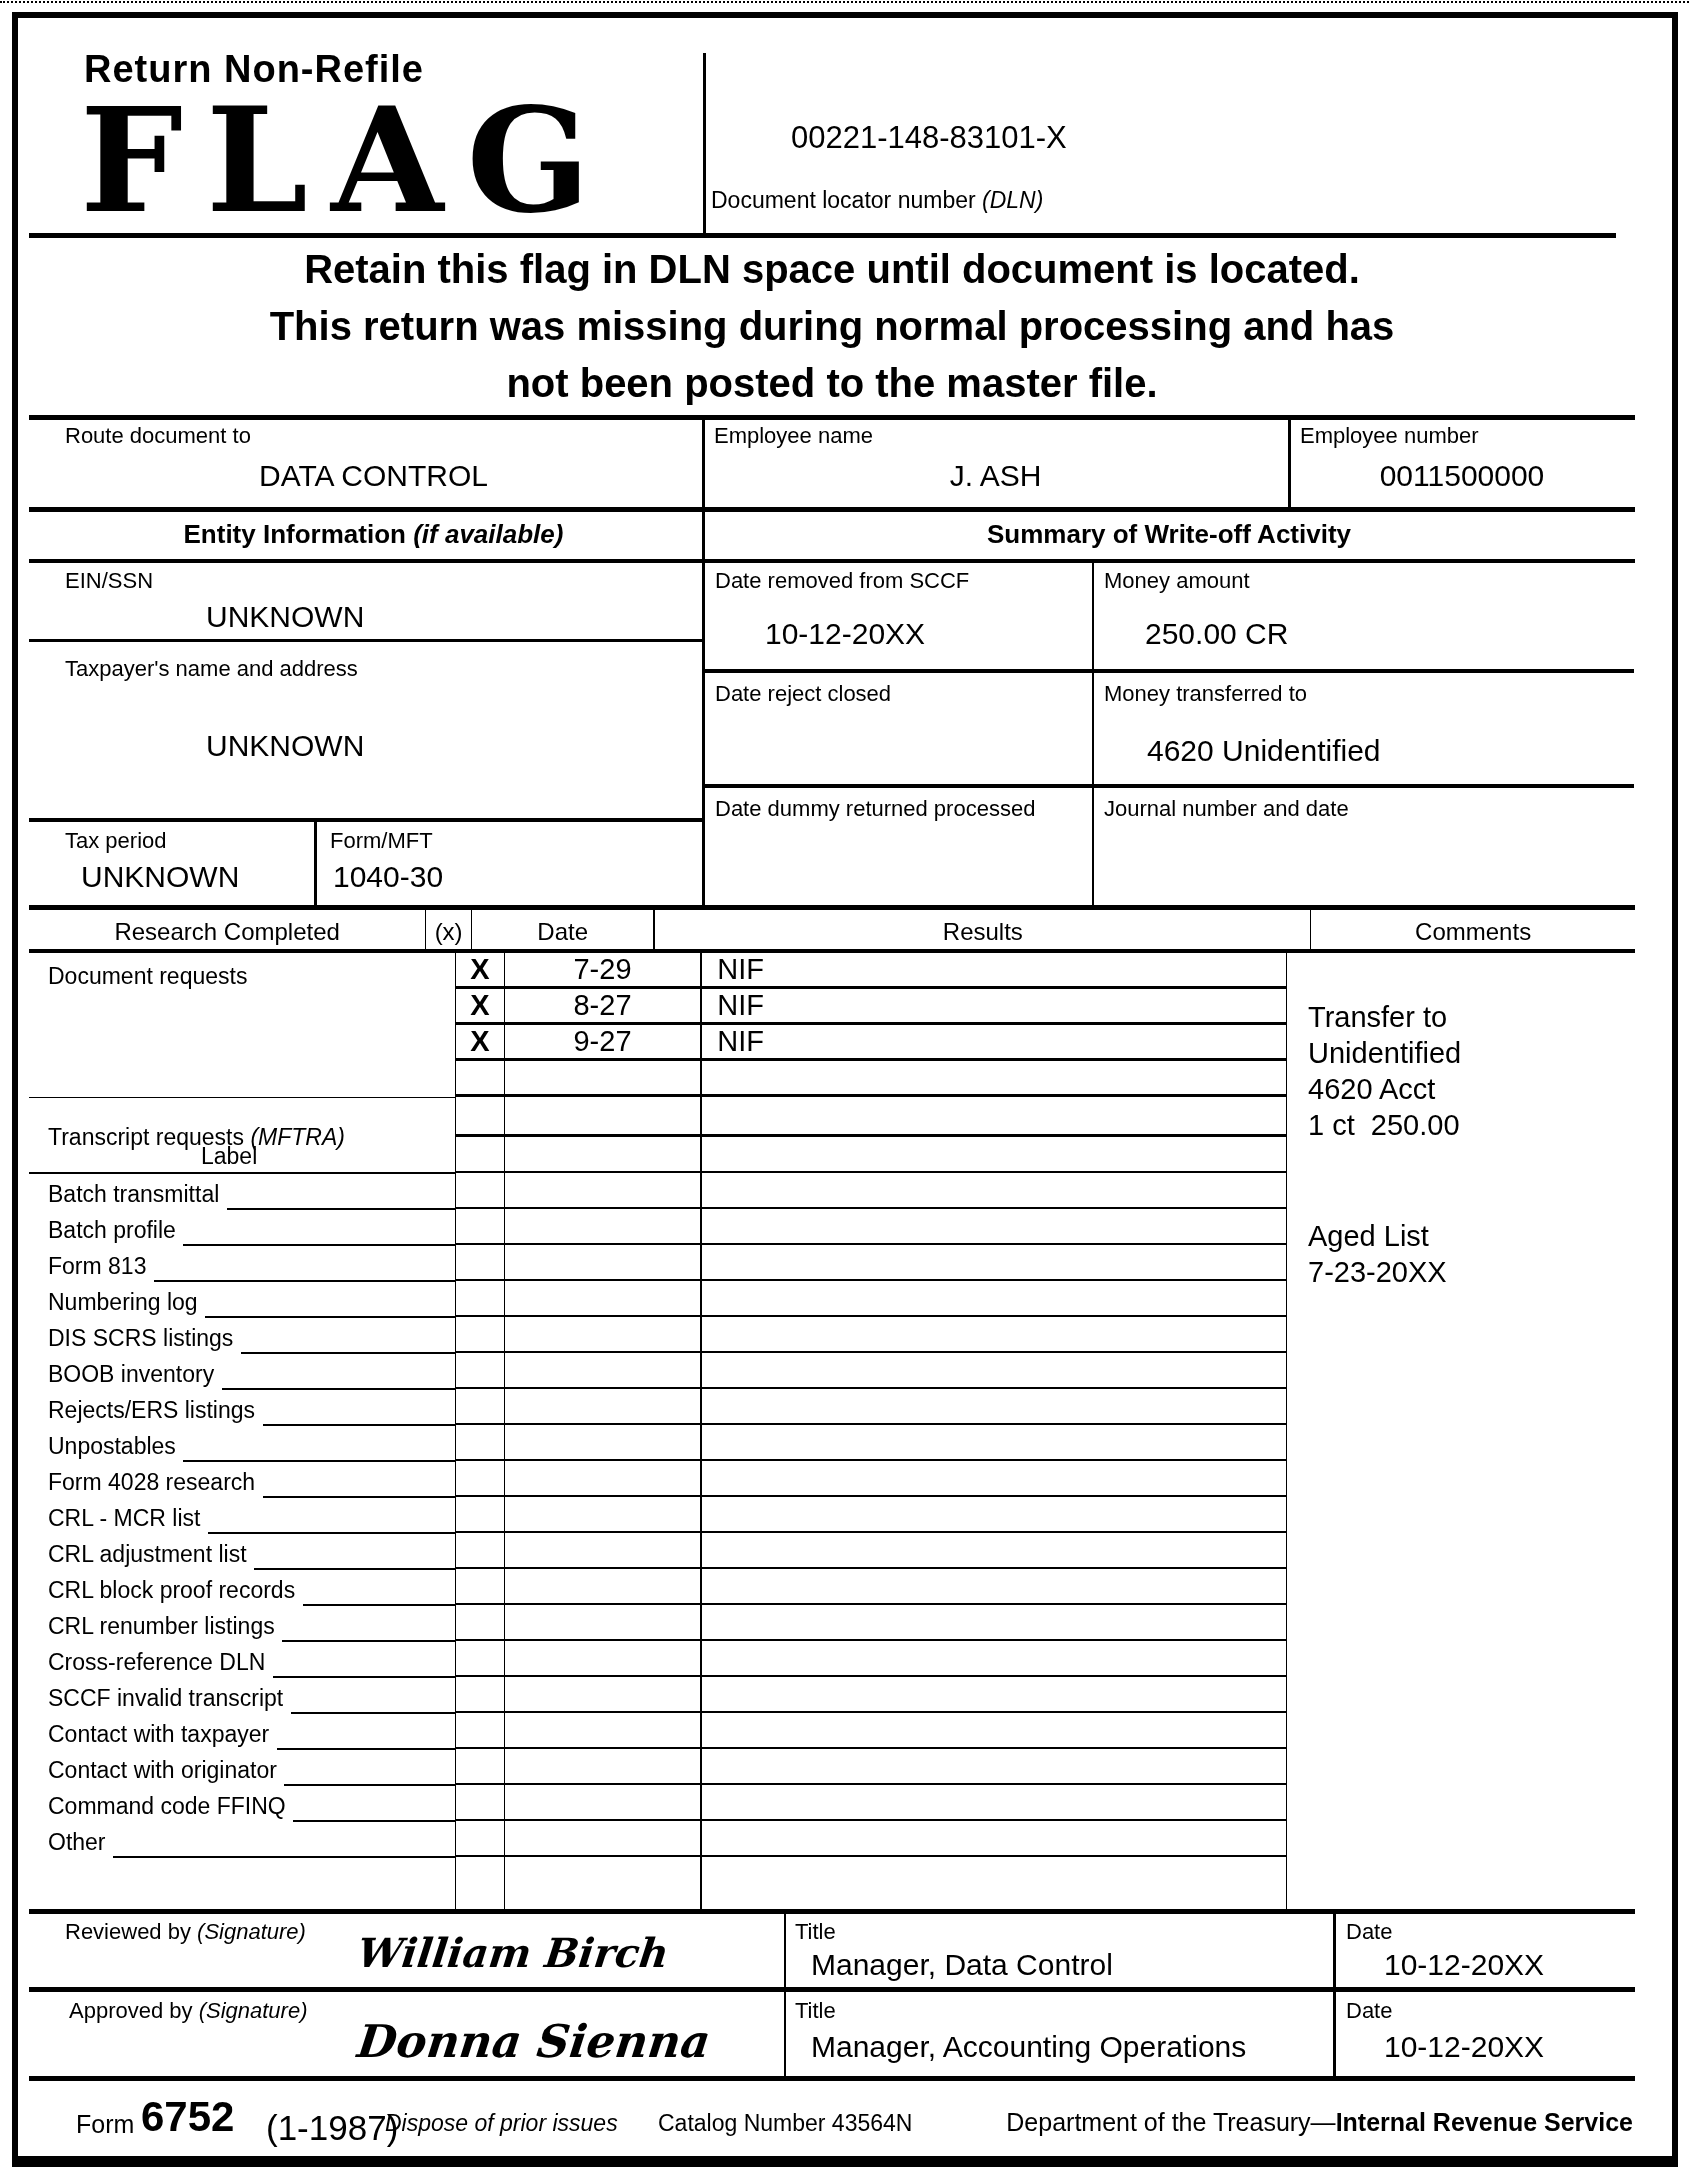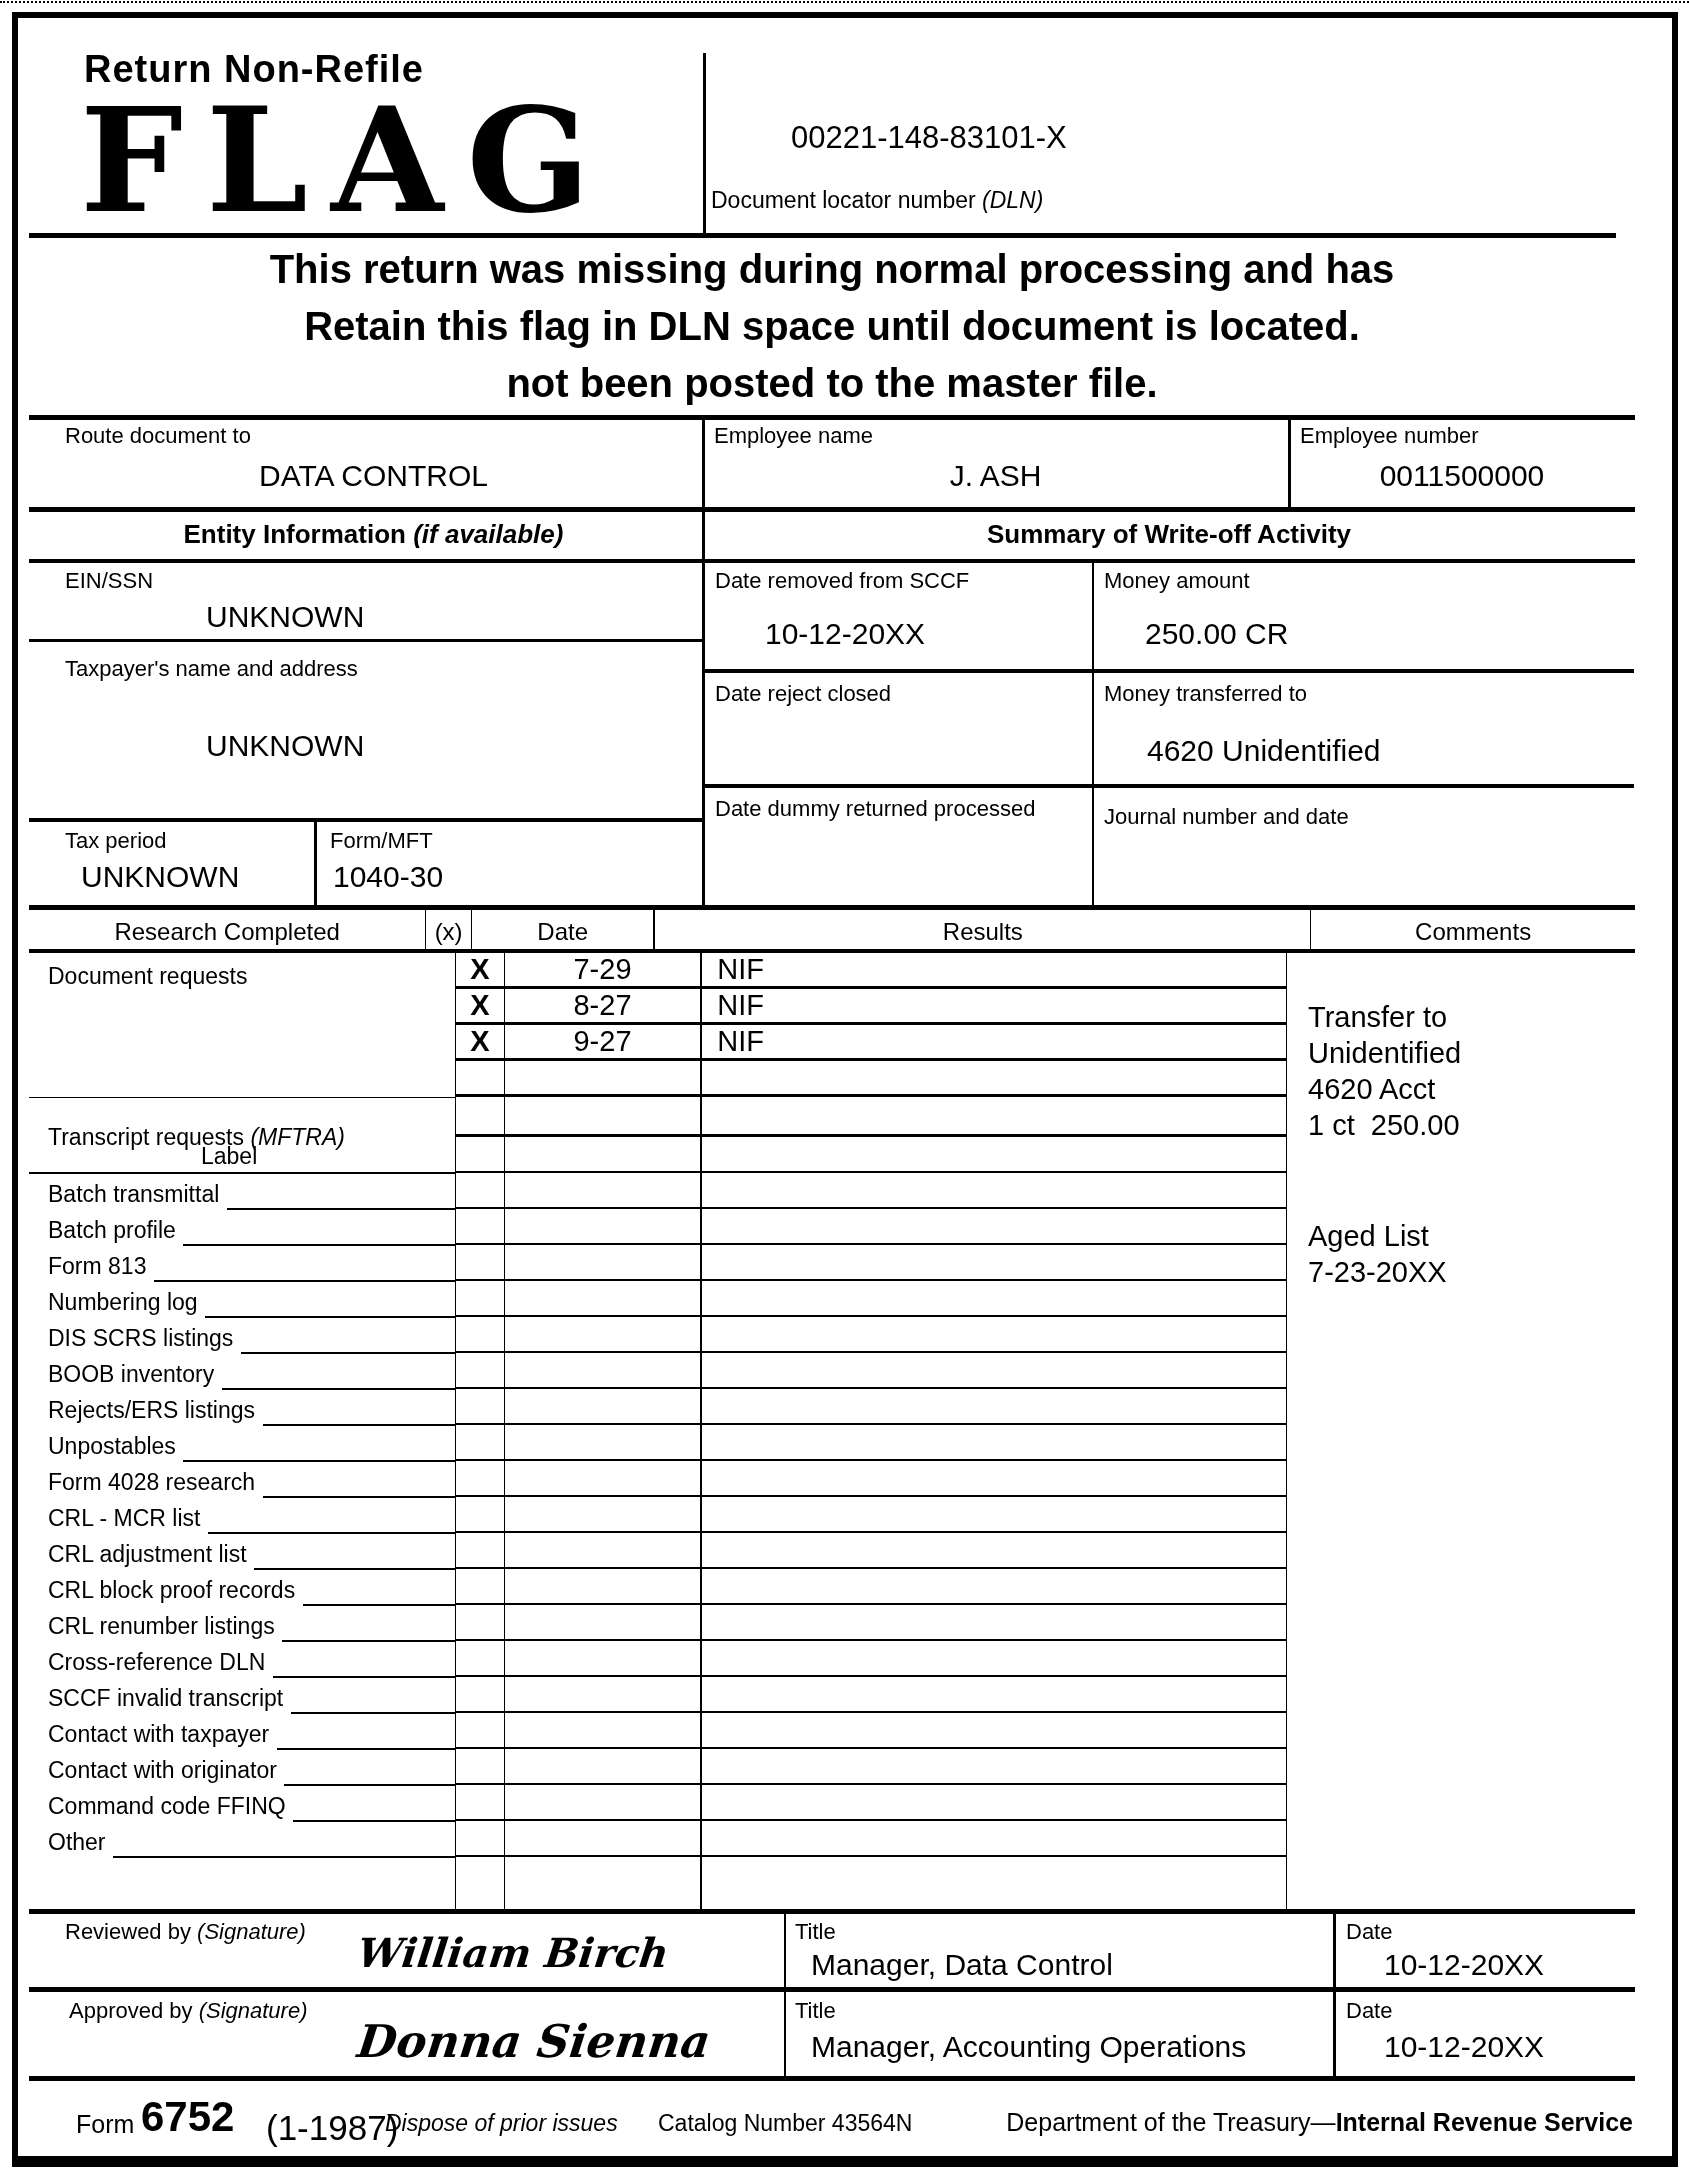--- a/index.html
+++ b/index.html
@@ -69,22 +69,22 @@
   <div class="frame"></div>
 
   <div class="abs subtitle">Return Non-Refile</div>
   <div class="abs flag">FLAG</div>
   <div class="vline" style="left:703px;top:53px;width:2.9px;height:181px;"></div>
   <div class="abs dlnval">00221-148-83101-X</div>
   <div class="abs dlnlab"><span>Document locator number </span><span class="it">(DLN)</span></div>
   <div class="hline" style="left:29px;top:233px;width:1587px;height:4.8px;"></div>
 
   <div class="abs notice">
+    <div>Retain this flag in DLN space until document is located.</div>
     <div>This return was missing during normal processing and has</div>
-    <div>Retain this flag in DLN space until document is located.</div>
     <div>not been posted to the master file.</div>
   </div>
 
   <div class="hline" style="left:29px;top:415px;width:1606px;height:4.8px;"></div>
   <div class="abs lbl" style="left:65px;top:423px;">Route document to</div>
   <div class="cellval" style="left:45px;top:459px;width:657px;">DATA CONTROL</div>
   <div class="vline" style="left:702px;top:415px;width:2.9px;height:490px;"></div>
   <div class="abs lbl" style="left:714px;top:423px;">Employee name</div>
   <div class="cellval" style="left:704px;top:459px;width:583px;">J. ASH</div>
   <div class="vline" style="left:1288px;top:415px;width:2.9px;height:92px;"></div>
@@ -112,21 +112,21 @@
   <div class="abs lbl" style="left:715px;top:568px;">Date removed from SCCF</div>
   <div class="abs val" style="left:765px;top:617px;">10-12-20XX</div>
   <div class="abs lbl" style="left:1104px;top:568px;">Money amount</div>
   <div class="abs val" style="left:1145px;top:617px;">250.00 CR</div>
   <div class="hline" style="left:704px;top:669px;width:930px;height:3.8px;"></div>
   <div class="abs lbl" style="left:715px;top:681px;">Date reject closed</div>
   <div class="abs lbl" style="left:1104px;top:681px;">Money transferred to</div>
   <div class="abs val" style="left:1147px;top:734px;">4620 Unidentified</div>
   <div class="hline" style="left:704px;top:784px;width:930px;height:3.8px;"></div>
   <div class="abs lbl" style="left:715px;top:796px;">Date dummy returned processed</div>
-  <div class="abs lbl" style="left:1104px;top:796px;margin-top:8px;">Journal number and date</div>
+  <div class="abs lbl" style="left:1104px;top:796px;">Journal number and date</div>
 
   <div class="hline" style="left:29px;top:905px;width:1606px;height:4.8px;"></div>
   <div class="rtable">
     <div class="rhead">
       <div style="width:427px;border-right:1.9px solid #000;">Research Completed</div>
       <div style="width:49px;border-right:1.9px solid #000;">(x)</div>
       <div style="width:197px;border-right:2.9px solid #000;">Date</div>
       <div style="width:705px;border-right:1.9px solid #000;">Results</div>
       <div style="width:348px;">Comments</div>
     </div>

